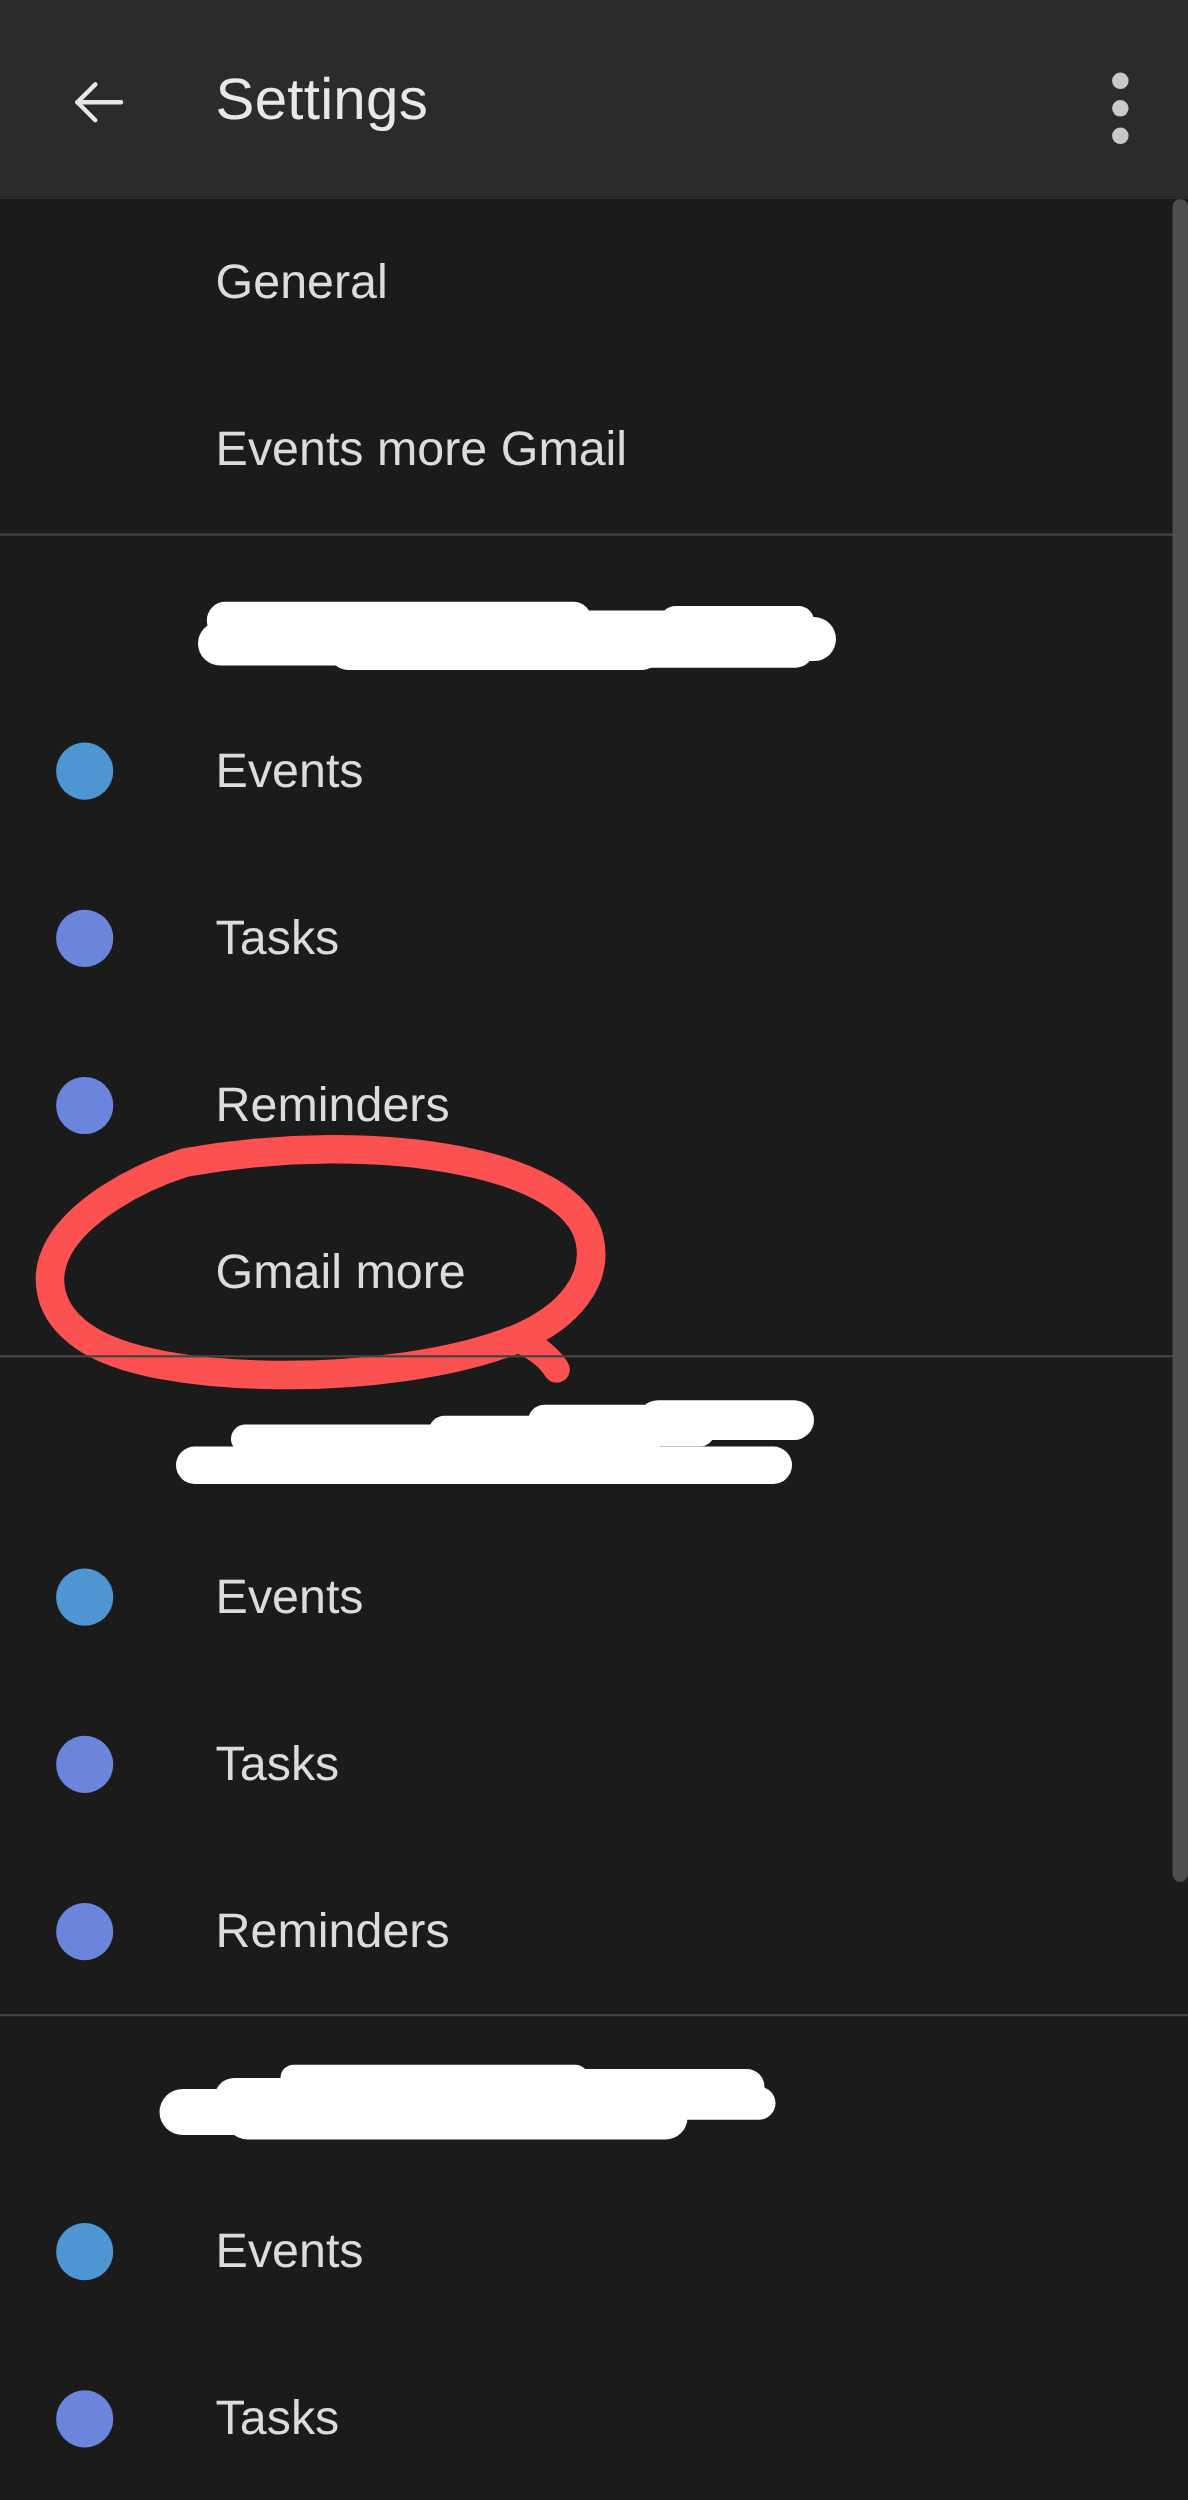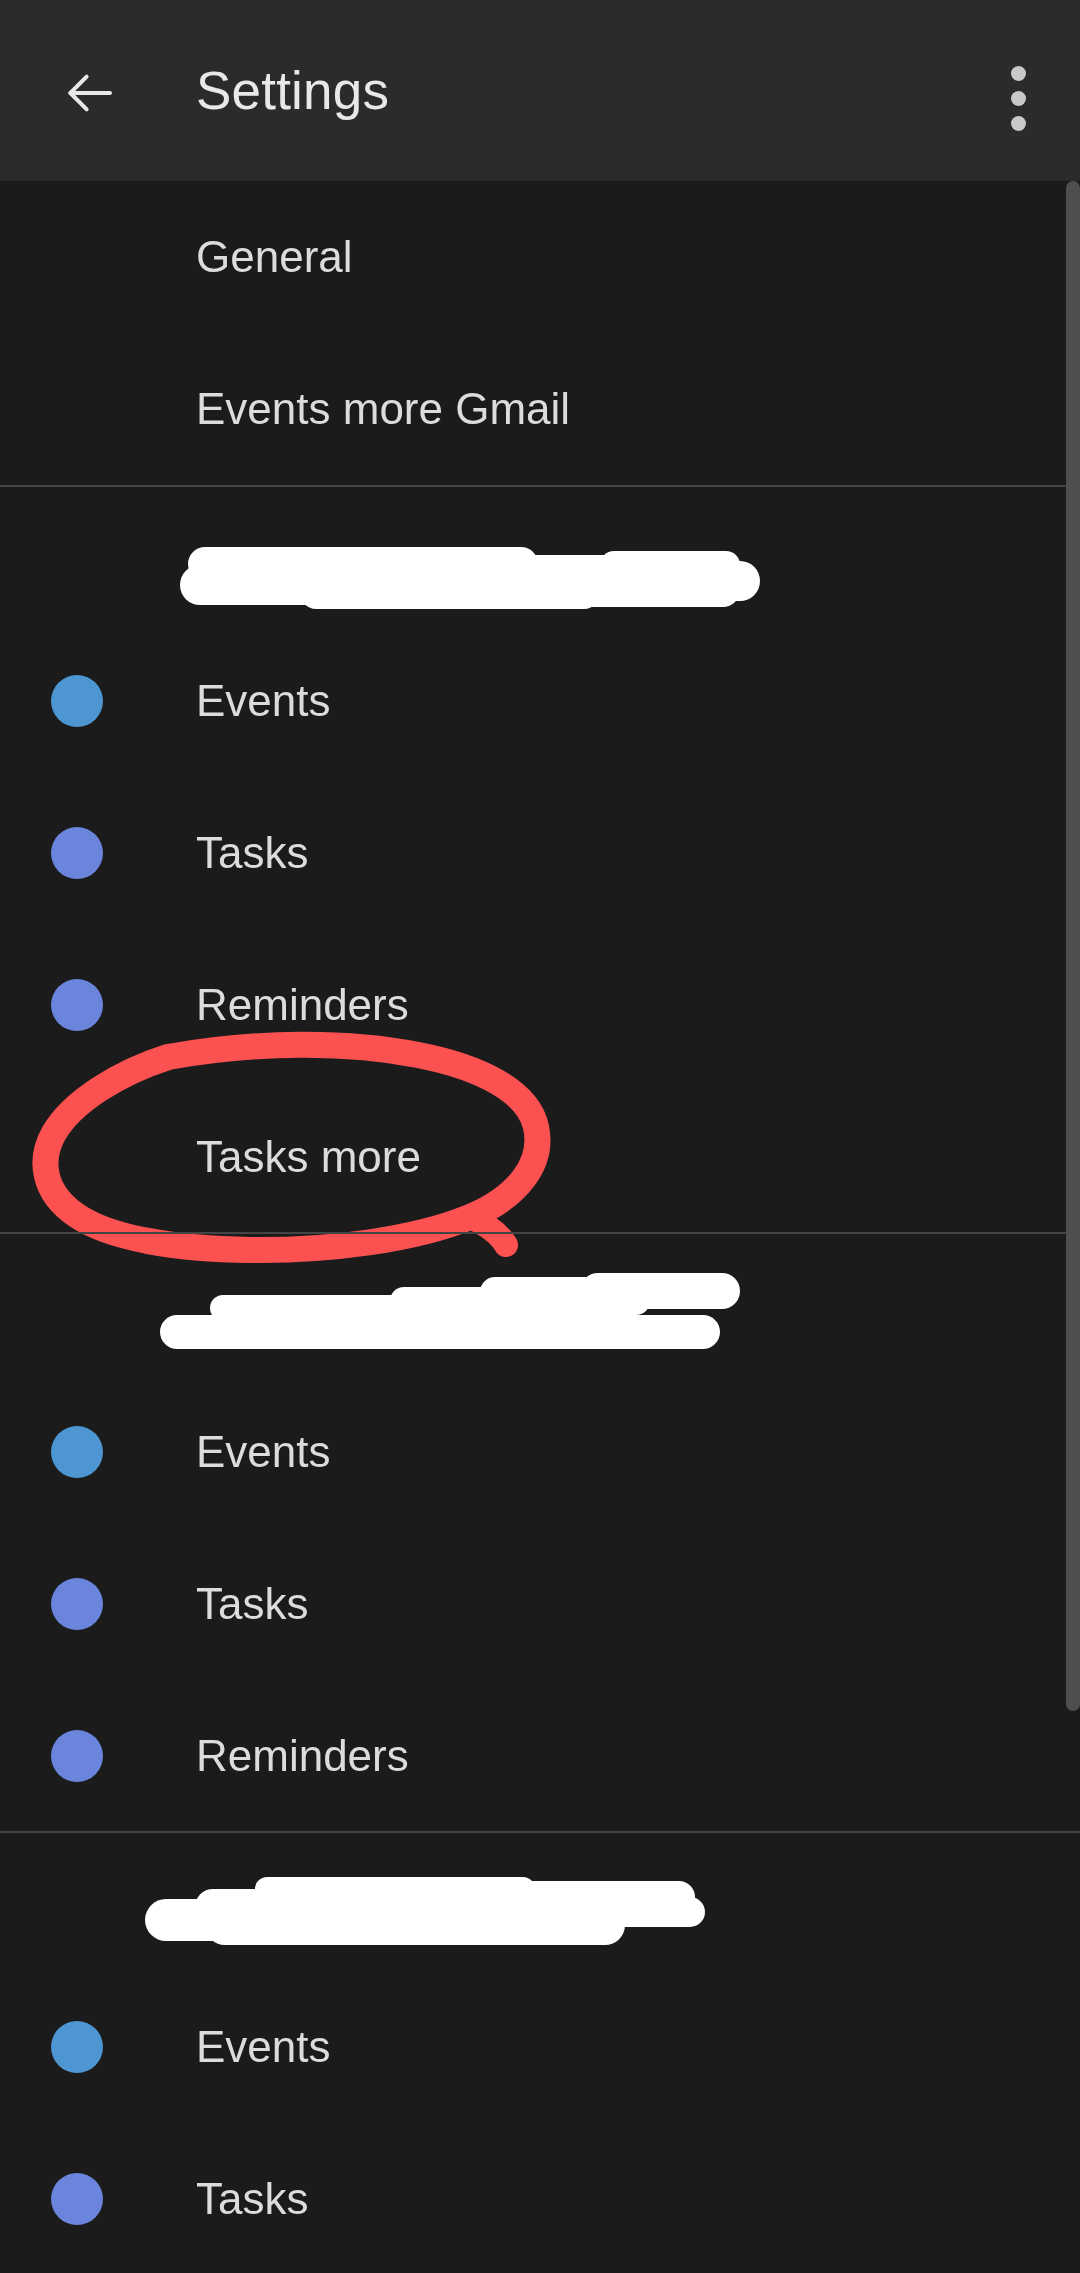--- a/index.html
+++ b/index.html
@@ -208,21 +208,21 @@
       <div class="dot-marker" style="background:#6a85db;"></div>
       <div class="row-label">Tasks</div>
     </div>
 
     <div class="row" style="top:748px;">
       <div class="dot-marker" style="background:#6a85db;"></div>
       <div class="row-label">Reminders</div>
     </div>
 
     <div class="row" style="top:900px;">
-      <div class="row-label">Tasks more</div>
+      <div class="row-label">Gmail more</div>
     </div>
 
     <div class="annotation" style="left:18px; top:848px; width:540px; height:240px;">
       <svg width="540" height="240" viewBox="0 0 540 240" fill="none" xmlns="http://www.w3.org/2000/svg">
         <path d="M150,28 C240,12 330,12 400,26 C462,38 510,62 518,98
                  C526,134 500,168 452,188 C396,211 310,222 232,221
                  C160,220 92,210 58,186 C26,164 20,132 36,104
                  C54,73 100,44 150,28 Z" stroke="#fb5151" stroke-width="26" stroke-linecap="round" stroke-linejoin="round" fill="none"></path>
         <path d="M452,188 C470,196 482,206 488,216" stroke="#fb5151" stroke-width="24" stroke-linecap="round" fill="none"></path>
       </svg>

